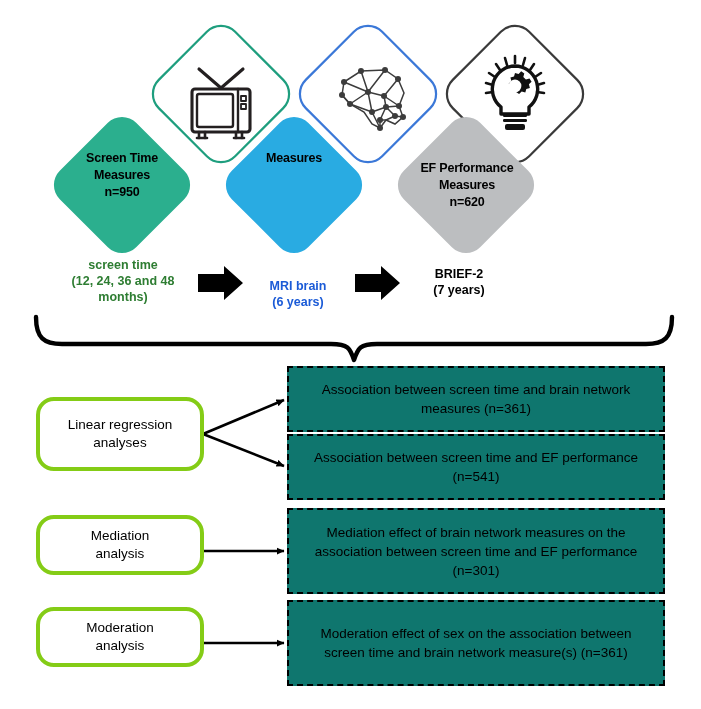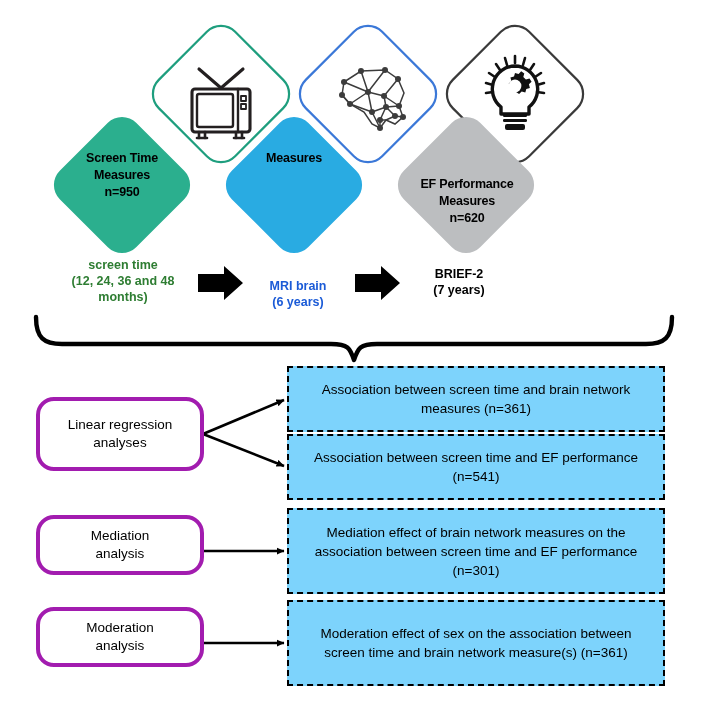--- a/index.html
+++ b/index.html
@@ -41,39 +41,39 @@
     line-height: 16px;
   }
   .tl-green { color: #2E7D32; }
   .tl-blue  { color: #1B5BD7; }
   .tl-black { color: #000000; }
 
   
   .analysis-box {
     position: absolute;
     box-sizing: border-box;
-    border: 4px solid #a21caf;
+    border: 4px solid #84cc16;
     border-radius: 18px;
     background: #ffffff;
     display: flex;
     align-items: center;
     justify-content: center;
     text-align: center;
     font-size: 13.5px;
     line-height: 18px;
     color: #000000;
     padding: 16px 6px;
   }
 
   
   .result-box {
     position: absolute;
     box-sizing: border-box;
     border: 2px dashed #000000;
-    background: #7dd3fc;
+    background: #0f766e;
     display: flex;
     align-items: center;
     justify-content: center;
     text-align: center;
     font-size: 13.5px;
     line-height: 19px;
     color: #000000;
     padding: 4px 10px;
   }
 </style>
@@ -217,21 +217,21 @@
 <div class="diamond-label" style="left:52px; top:150px; width:140px;">
   <div>Screen Time</div>
   <div>Measures</div>
   <div>n=950</div>
 </div>
 
 <div class="diamond-label" style="left:224px; top:150px; width:140px;">
   <div>Measures</div>
 </div>
 
-<div class="diamond-label" style="left:396px; top:176px; width:142px;">
+<div class="diamond-label" style="left:396px; top:160px; width:142px;">
   <div>EF Performance</div>
   <div>Measures</div>
   <div>n=620</div>
 </div>
 
 <div class="tl-label tl-green" style="left:38px; top:257px; width:170px;">
   <div>screen time</div>
   <div>(12, 24, 36 and 48</div>
   <div>months)</div>
 </div>

